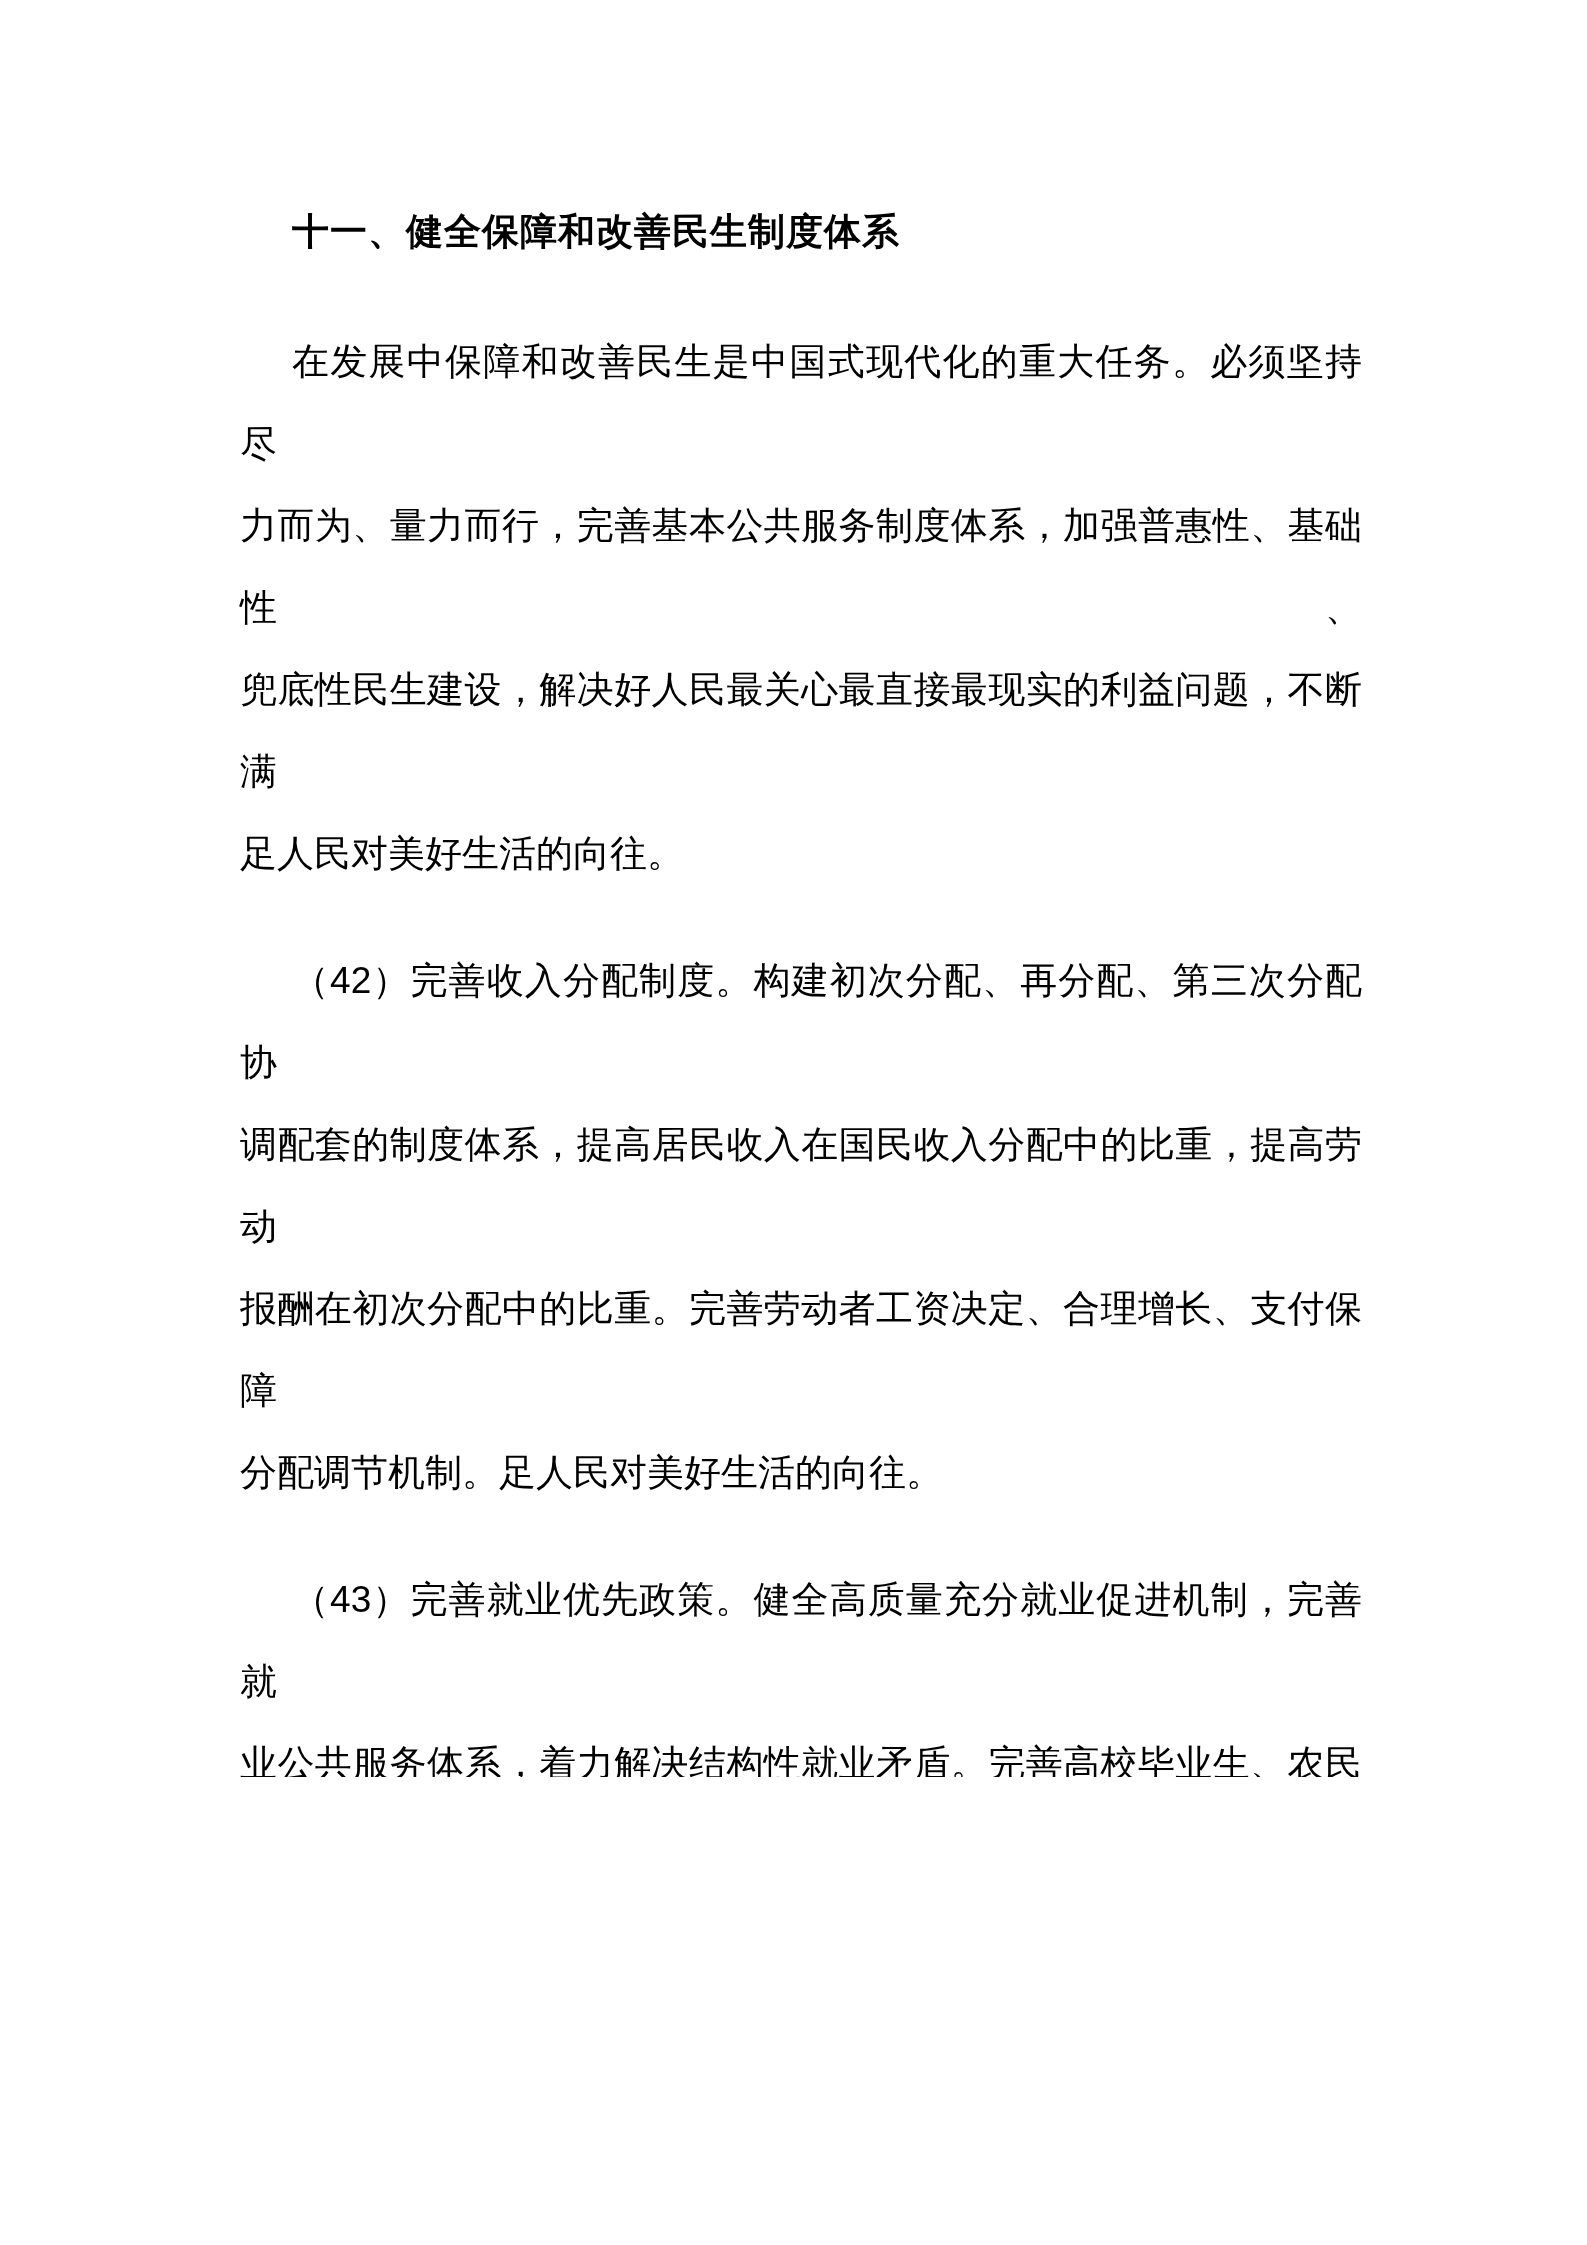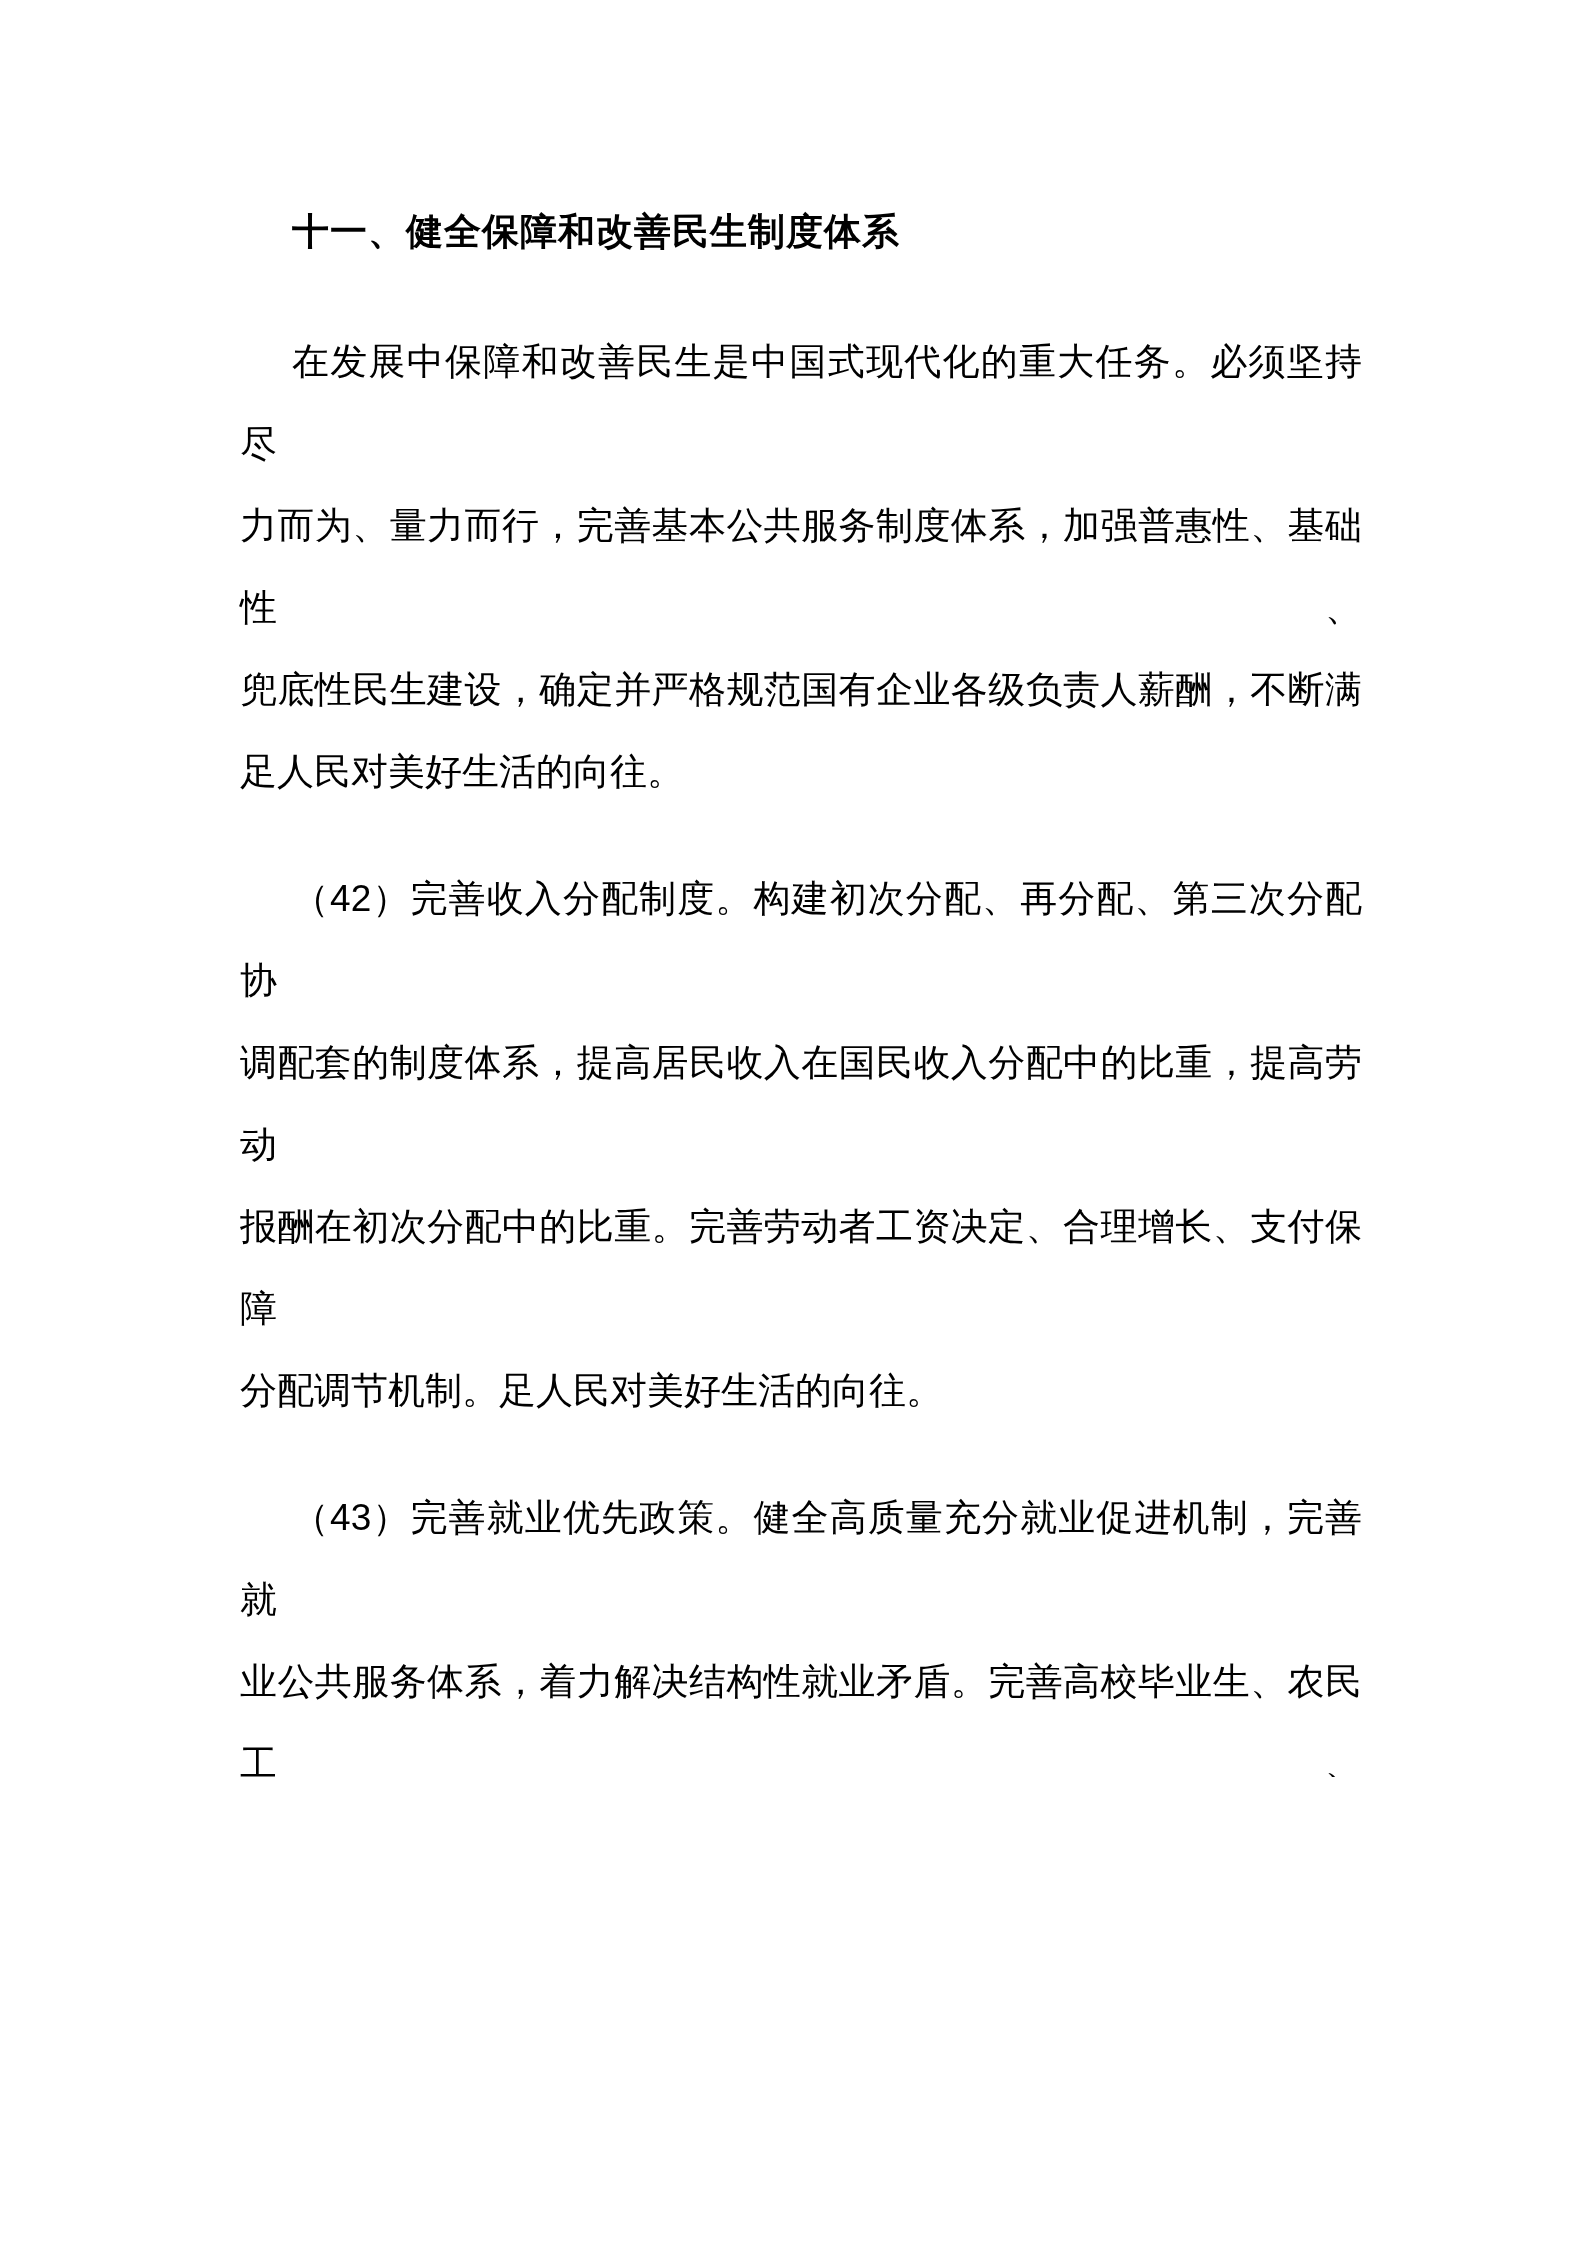--- a/index.html
+++ b/index.html
@@ -63,21 +63,21 @@
 <body>
 
 <div class="page">
   <div class="content">
 
     <h2 class="title">十一、健全保障和改善民生制度体系</h2>
 
     <div class="para">
       <div class="ln first">在发展中保障和改善民生是中国式现代化的重大任务。必须坚持尽</div>
       <div class="ln">力而为、量力而行，完善基本公共服务制度体系，加强普惠性、基础性、</div>
-      <div class="ln">兜底性民生建设，确定并严格规范国有企业各级负责人薪酬，不断满</div>
+      <div class="ln">兜底性民生建设，解决好人民最关心最直接最现实的利益问题，不断满</div>
       <div class="ln end">足人民对美好生活的向往。</div>
     </div>
 
     <div class="para">
       <div class="ln first">（42）完善收入分配制度。构建初次分配、再分配、第三次分配协</div>
       <div class="ln">调配套的制度体系，提高居民收入在国民收入分配中的比重，提高劳动</div>
       <div class="ln">报酬在初次分配中的比重。完善劳动者工资决定、合理增长、支付保障</div>
       <div class="ln end">分配调节机制。足人民对美好生活的向往。</div>
     </div>
 

